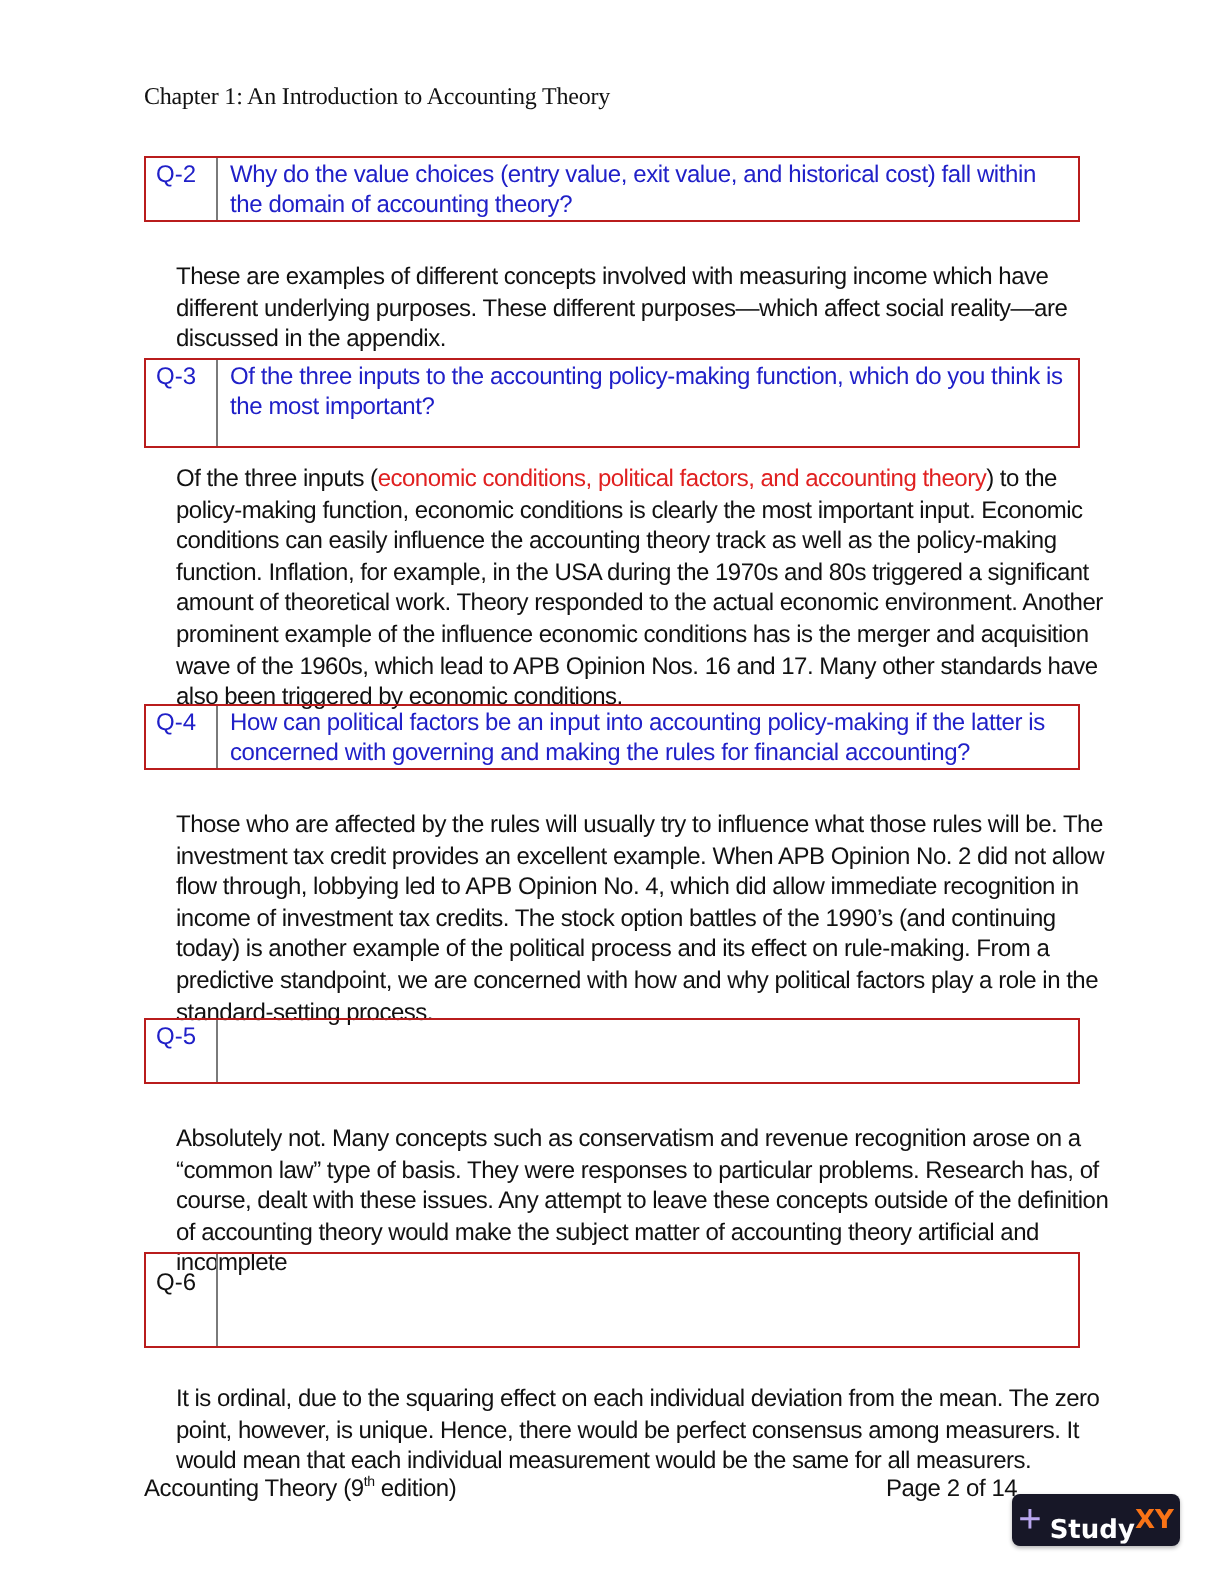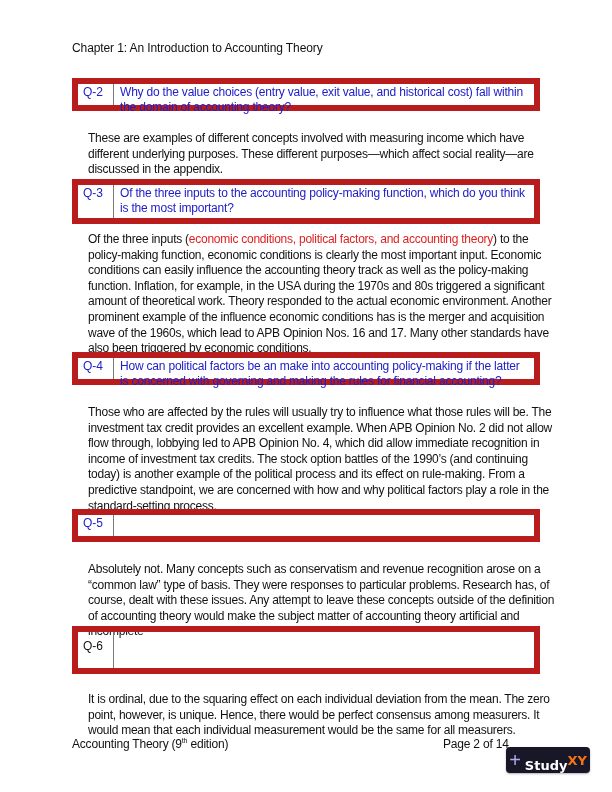--- a/index.html
+++ b/index.html
@@ -1,19 +1,19 @@
 <!DOCTYPE html>
 <html><head>
   <meta charset="utf-8">
   <style>
     html, body { margin: 0; padding: 0; background: #ffffff; }
     body { width: 612px; height: 792px; position: relative; overflow: hidden;
       font-family: "Liberation Sans", sans-serif; color: #111111; }
-    .page-header { position: absolute; left: 72px; top: 41px; font-size: 12px; letter-spacing: -0.1px; }
-    .qbox { position: absolute; left: 72px; width: 468px; border: 6px solid #b91c1c; display: flex; box-sizing: border-box; }
+    .page-header { position: absolute; left: 72px; top: 41px; font-size: 12px; letter-spacing: -0.1px; font-family: Liberation Serif, serif; }
+    .qbox { position: absolute; left: 72px; width: 468px; border: 1px solid #b91c1c; display: flex; box-sizing: border-box; }
     .qbox .qlabel { width: 36px; flex: 0 0 36px; border-right: 1px solid #7a7a7a; box-sizing: border-box;
       padding: 1px 0 0 5px; font-size: 12px; line-height: 15px; color: #2020c8; }
     .qbox .qtext { padding: 1px 6px 0 6px; font-size: 12px; line-height: 15px; color: #2020c8; letter-spacing: -0.2px; }
     .qbox.alt .qlabel { color: #111111; padding-top: 7px; }
     .qbox.alt .qtext { color: #2b86c6; padding-top: 7px; }
     .answer { position: absolute; left: 72px; width: 472px; font-size: 12px; line-height: 15.6px; letter-spacing: -0.25px; margin: 16px; }
     .answer .red { color: #e02020; }
     .footer-left { position: absolute; left: 72px; top: 737px; font-size: 12px; letter-spacing: -0.2px; }
     .footer-left sup { font-size: 7px; }
     .footer-right { position: absolute; left: 443px; top: 737px; font-size: 12px; letter-spacing: -0.2px; }
@@ -35,21 +35,21 @@
 <p class="answer" style="top:115px;">These are examples of different concepts involved with measuring income which have different underlying purposes.  These different purposes—which affect social reality—are discussed in the appendix.</p>
 
 <div class="qbox" style="top:179px;height:45px;">
   <div class="qlabel">Q-3</div>
   <div class="qtext">Of the three inputs to the accounting policy-making function, which do you think is the most important?</div>
 </div>
 <p class="answer" style="top:216px;"><span>Of the three inputs (</span><span class="red">economic conditions, political factors, and accounting theory</span><span>) to the policy-making function, economic conditions is clearly the most important input.  Economic conditions can easily influence the accounting theory track as well as the policy-making function.  Inflation, for example, in the USA during the 1970s and 80s triggered a significant amount of theoretical work.  Theory responded to the actual economic environment.  Another prominent example of the influence economic conditions has is the merger and acquisition wave of the 1960s, which lead to APB Opinion Nos. 16 and 17.  Many other standards have also been triggered by economic conditions.</span></p>
 
 <div class="qbox" style="top:352px;height:33px;">
   <div class="qlabel">Q-4</div>
-  <div class="qtext">How can political factors be an make into accounting policy-making if the latter is concerned with governing and making the rules for financial accounting?</div>
+  <div class="qtext">How can political factors be an input into accounting policy-making if the latter is concerned with governing and making the rules for financial accounting?</div>
 </div>
 <p class="answer" style="top:389px;">Those who are affected by the rules will usually try to influence what those rules will be.  The investment tax credit provides an excellent example.  When APB Opinion No. 2 did not allow flow through, lobbying led to APB Opinion No. 4, which did allow immediate recognition in income of investment tax credits.  The stock option battles of the 1990’s (and continuing today) is another example of the political process and its effect on rule-making.  From a predictive standpoint, we are concerned with how and why political factors play a role in the standard-setting process.</p>
 
 <div class="qbox" style="top:509px;height:33px;gap:21px;">
   <div class="qlabel">Q-5</div>
 </div>
 <p class="answer" style="top:546px;">Absolutely not.  Many concepts such as conservatism and revenue recognition arose on a “common law” type of basis.  They were responses to particular problems.  Research has, of course, dealt with these issues.  Any attempt to leave these concepts outside of the definition of accounting theory would make the subject matter of accounting theory artificial and incomplete</p>
 
 <div class="qbox alt" style="top:626px;height:48px;gap:48px;">
   <div class="qlabel">Q-6</div>

